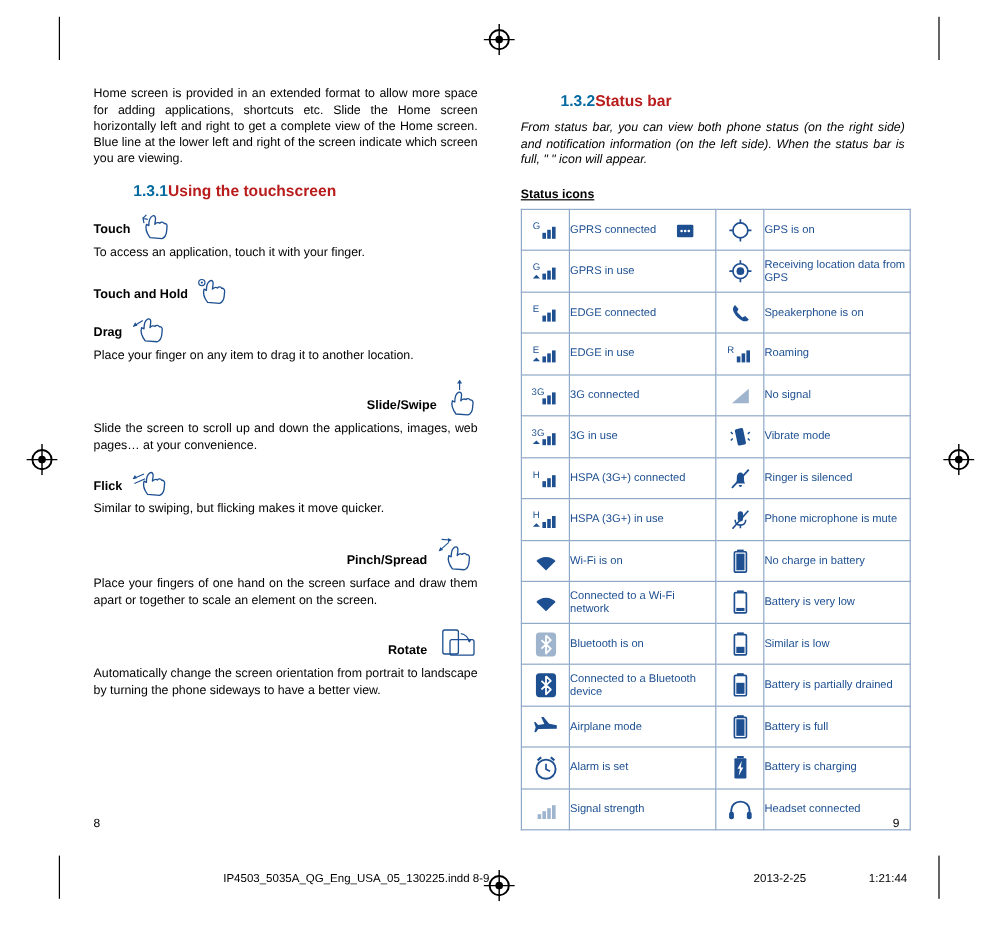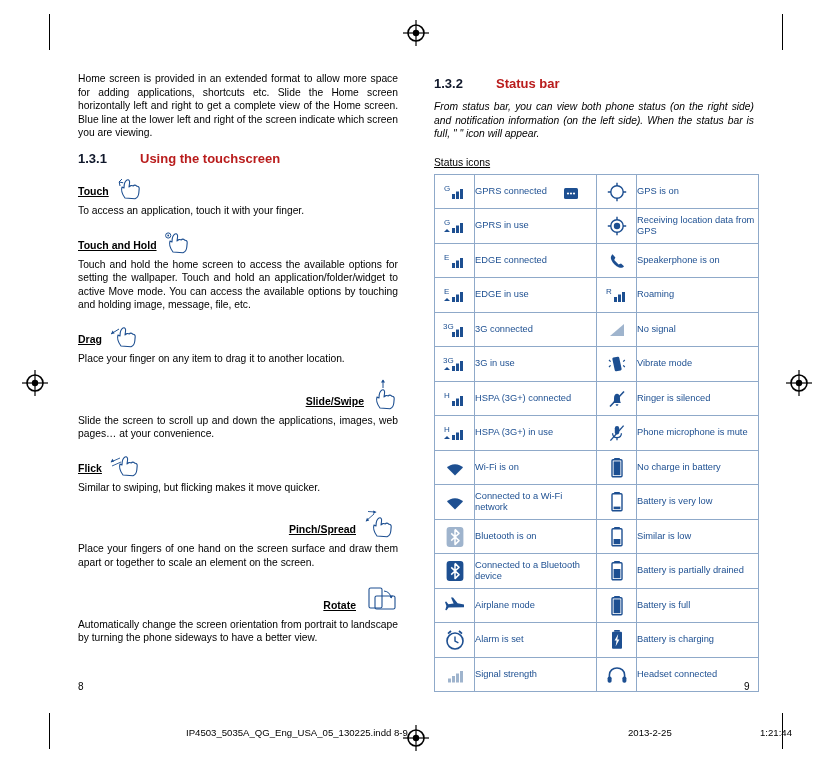--- a/index.html
+++ b/index.html
@@ -51,53 +51,53 @@
     margin: 0 0 11px 0;
     text-align: justify;
     color: #000;
   }
   .sec-head {
     display: flex;
     align-items: baseline;
     margin: 4px 0 9px 0;
   }
   .sec-num {
-    color: #0f172a;
+    color: #0369a1;
     font-size: 13px;
     font-weight: bold;
     width: 62px;
     flex: 0 0 62px;
+    text-align: right;
   }
   .sec-title {
     color: #b91c1c;
     font-size: 13px;
     font-weight: bold;
   }
   .sub-head {
     font-size: 10.5px;
     font-weight: bold;
-    text-decoration: underline;
     margin: 2px 0 4px 0;
     display: inline-block;
   }
   .gesture-row {
     display: flex;
     align-items: flex-end;
     gap: 8px;
     margin-top: 6px;
     margin-bottom: 3px;
     height: 26px;
   }
   .gesture-row.tall { height: 34px; justify-content: flex-end; }
   .gesture-icon { flex: 0 0 auto; }
   .gesture-icon svg { display: block; }
 
   .status-icons-label {
     font-size: 10.3px;
-    font-weight: normal;
+    font-weight: bold;
     text-decoration: underline;
     margin: 3px 0 6px 0;
     display: inline-block;
   }
 
   table.statustbl {
     border-collapse: collapse;
     width: 320px;
     table-layout: fixed;
   }
@@ -130,21 +130,21 @@
 
   .bottombar {
     position: absolute;
     left: 0; top: 723px;
     width: 832px;
     font-size: 9.6px;
     color: #000;
   }
   .bb-file { position: absolute; left: 148px; top: 4px; margin-left: 38px; }
   .bb-date { position: absolute; left: 628px; top: 4px; }
-  .bb-time { position: absolute; left: 760px; top: 4px; }
+  .bb-time { position: absolute; left: 724px; top: 4px; }
 
   .inline-icon {
     display: inline-block;
     vertical-align: -3px;
   }
 </style>
 </head>
 <body>
 
 <div class="page">
@@ -210,21 +210,20 @@
     <div class="gesture-row">
       <span class="sub-head">Touch and Hold</span>
       <span class="gesture-icon">
         <svg width="26" height="24" viewBox="0 0 26 24">
           <path d="M8 21 C5 17 4 13 5 10 L7 11 C7 8 8 4 10 3 C12 2 13 4 12.5 6.5 L12 10 C13 8.6 15 8 16.3 9 C17 7.8 19 7.8 19.8 9.3 C21 9 22.3 10 22.2 11.6 L21.8 16 C21.5 19 20 21 18 21.8 Z" fill="none" stroke="#1d4f91" stroke-width="1.1" stroke-linejoin="round"></path>
           <circle cx="3.2" cy="4.5" r="2.6" fill="none" stroke="#1d4f91" stroke-width="1"></circle>
           <circle cx="3.2" cy="4.5" r="0.9" fill="#1d4f91"></circle>
         </svg>
       </span>
     </div>
-    <p class="body">Touch and hold the home screen to access the available options for setting the wallpaper. Touch and hold an application/folder/widget to active Move mode. You can access the available options by touching and holding image, message, file, etc.</p>
 
     <div class="gesture-row">
       <span class="sub-head">Drag</span>
       <span class="gesture-icon">
         <svg width="30" height="24" viewBox="0 0 30 24">
           <path d="M11 21 C8 17 7 13 8 10 L10 11 C10 8 11 4 13 3 C15 2 16 4 15.5 6.5 L15 10 C16 8.6 18 8 19.3 9 C20 7.8 22 7.8 22.8 9.3 C24 9 25.3 10 25.2 11.6 L24.8 16 C24.5 19 23 21 21 21.8 Z" fill="none" stroke="#1d4f91" stroke-width="1.1" stroke-linejoin="round"></path>
           <path d="M1 9 L9 4" fill="none" stroke="#1d4f91" stroke-width="1"></path>
           <path d="M1 9 L4.6 8.4 L2.6 5.6 Z" fill="#1d4f91"></path>
         </svg>
       </span>

